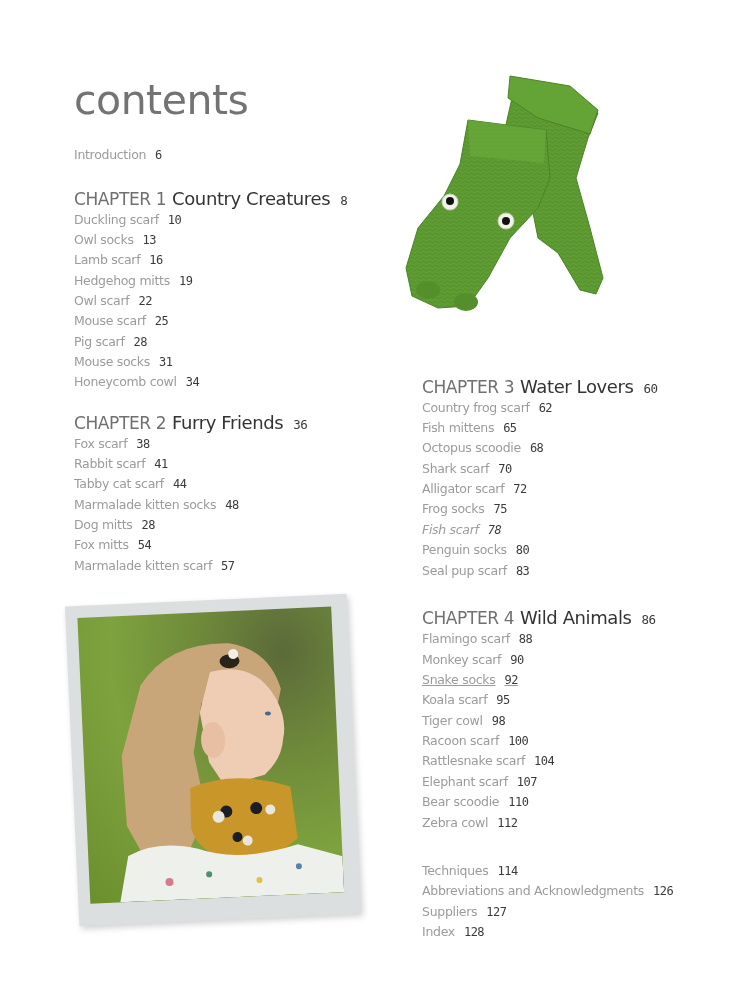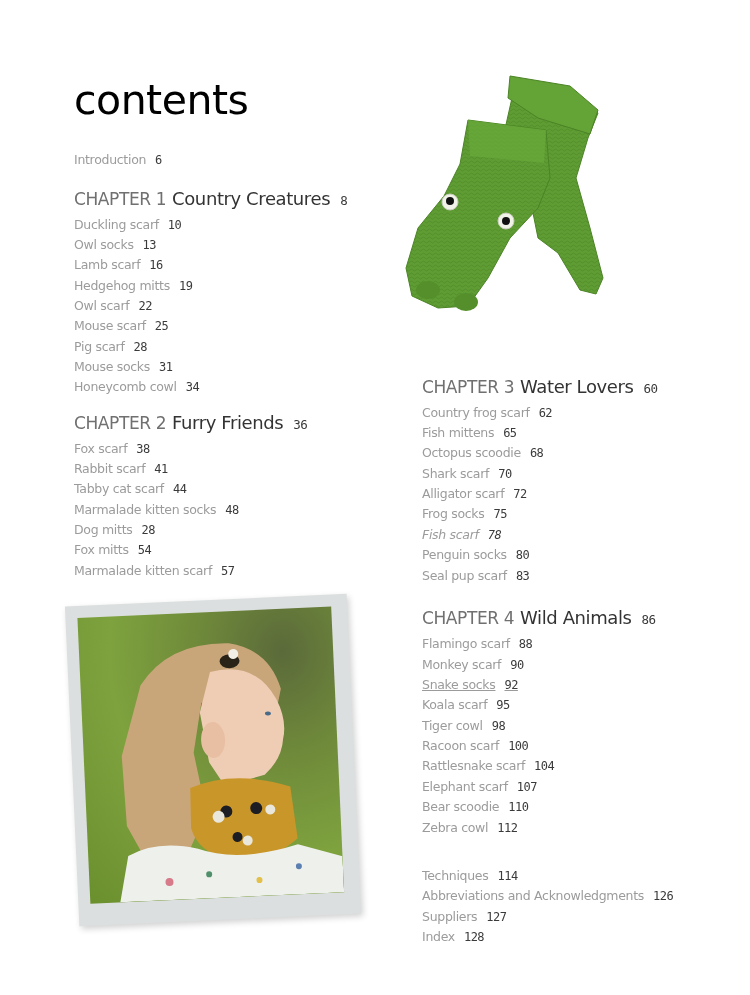--- a/index.html
+++ b/index.html
@@ -1,27 +1,27 @@
 <!DOCTYPE html>
 <html><head>
   <meta charset="utf-8">
   <style>
     * { box-sizing: border-box; margin: 0; padding: 0; }
     html, body { width: 750px; height: 995px; background: #ffffff; overflow: hidden; }
     body { position: relative; font-family: "DejaVu Sans", sans-serif; color: #8a8a8a; }
 
     .title {
       position: absolute; left: 74px; top: 76px;
-      font-size: 41px; font-weight: normal; color: #000000;
+      font-size: 41px; font-weight: normal; color: #737373;
       letter-spacing: -0.5px; line-height: 48px;
     }
 
     .entry {
       position: absolute; white-space: nowrap;
-      font-size: 12.5px; line-height: 23px; color: #9b9b9b;
+      font-size: 12.5px; line-height: 13px; color: #9b9b9b;
       letter-spacing: -0.3px;
     }
     .entry .pg {
       color: #3a3a3a; margin-left: 9px; font-family: "DejaVu Sans Mono", monospace;
       font-size: 12px; letter-spacing: -0.5px;
     }
 
     .chapter {
       position: absolute; white-space: nowrap; line-height: 22px;
     }

